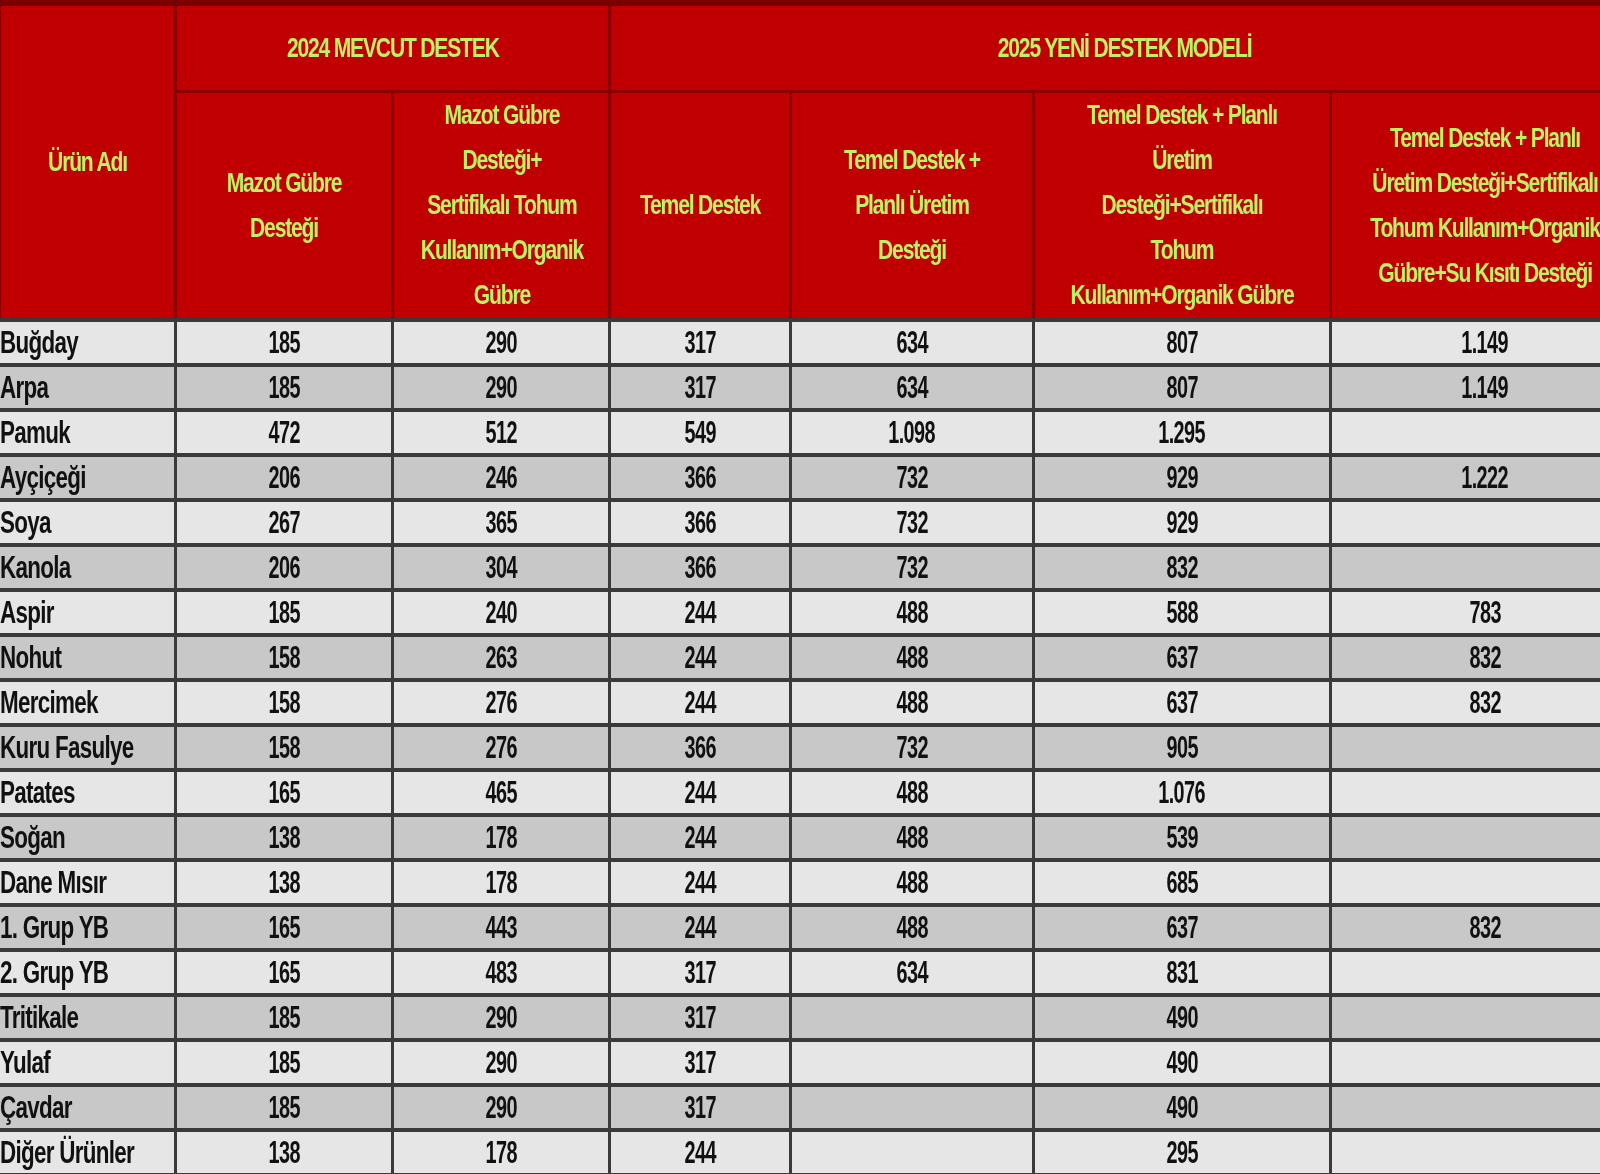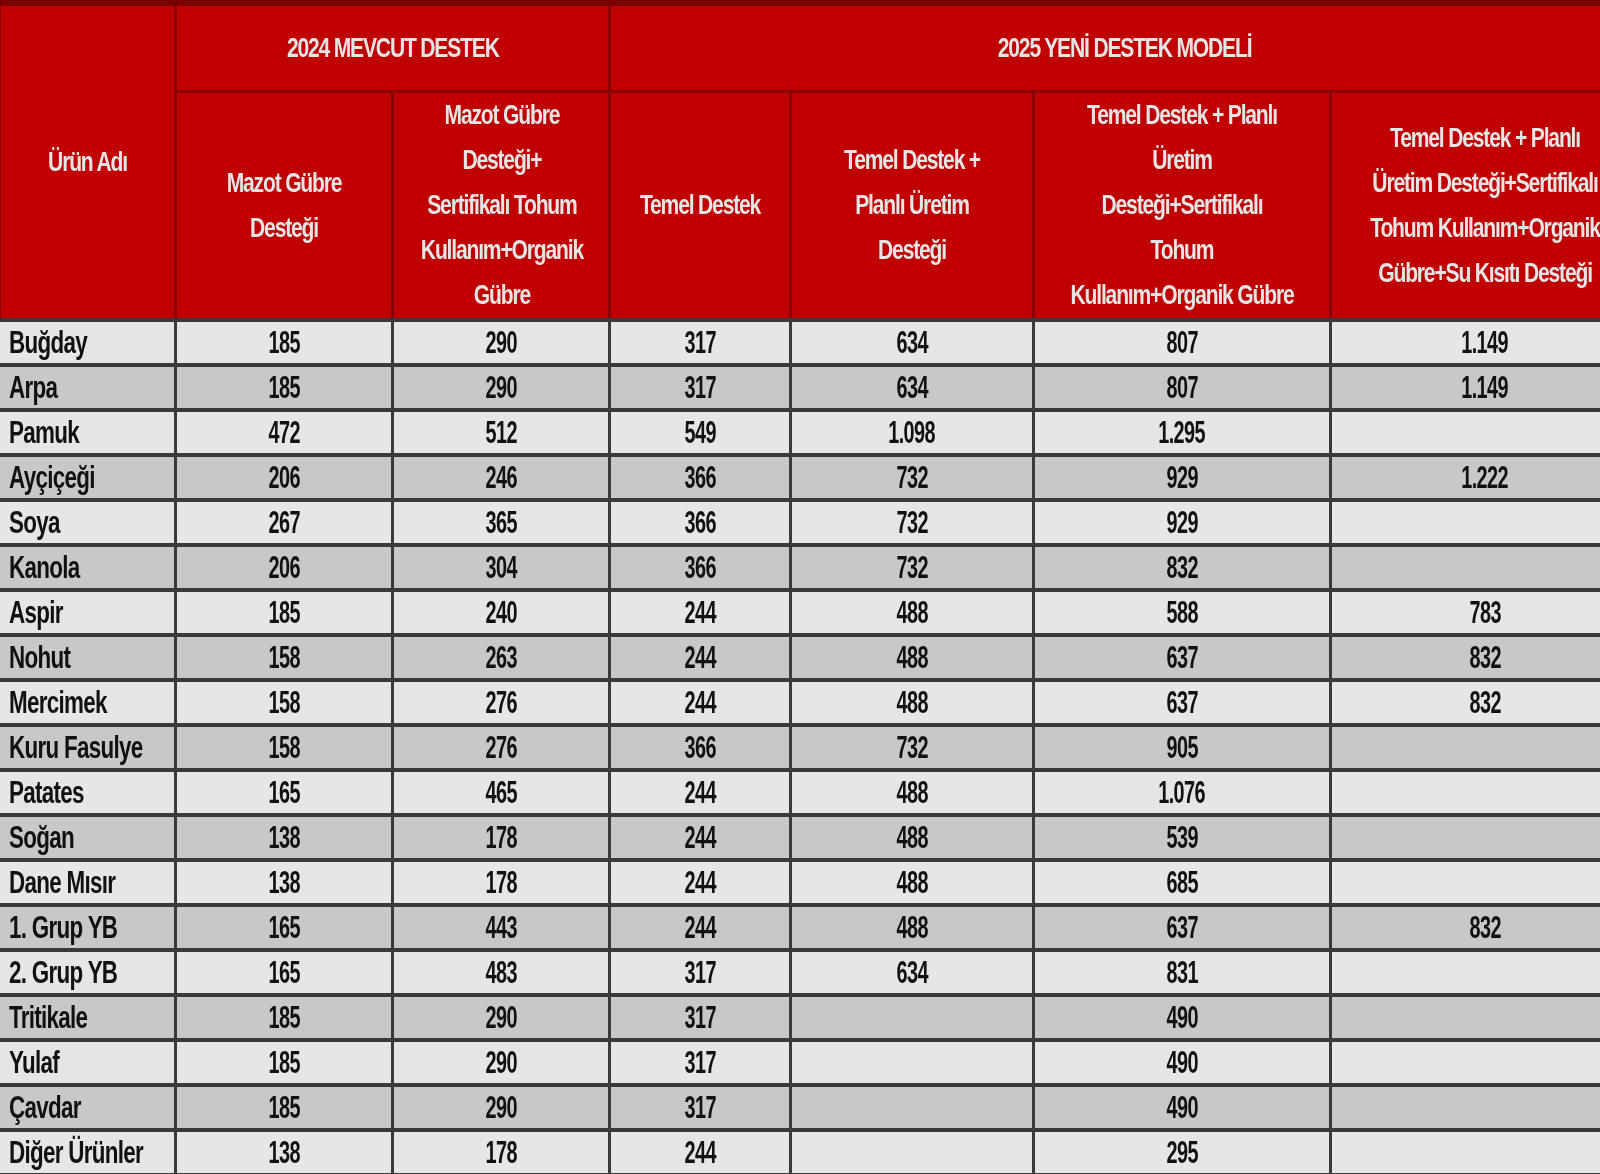--- a/index.html
+++ b/index.html
@@ -17,21 +17,21 @@
   }
   col.c0 { width: 176px; }
   col.c1 { width: 217px; }
   col.c2 { width: 217px; }
   col.c3 { width: 181px; }
   col.c4 { width: 243px; }
   col.c5 { width: 297px; }
   col.c6 { width: 309px; }
   th {
     background: #c00000;
-    color: #e5e5e5;
+    color: #bef264;
     font-weight: bold;
     font-size: 27px;
     line-height: 45px;
     letter-spacing: -1.5px;
     text-align: center;
     border: 3px solid #8a0000;
     padding: 0 4px;
     transform-origin: center;
   }
   th .t { display: inline-block; transform: scaleX(0.78); white-space: nowrap; }
@@ -44,21 +44,21 @@
     border-top-width: 4px; border-bottom-width: 4px;
     font-weight: bold;
     font-size: 32px;
     color: #111;
     text-align: center;
     padding: 0;
     overflow: hidden;
     white-space: nowrap;
   }
   td .n { display: inline-block; transform: scaleX(0.62); letter-spacing: -1px; }
-  td.name { text-align: left; padding-left: 9px; }
+  td.name { text-align: left; padding-left: 0; }
   td.name .n { transform: scaleX(0.7); transform-origin: left center; }
   tr.odd td { background: #e6e6e6; }
   tr.even td { background: #c8c8c8; }
   td.first { border-left: none; }
 </style>
 </head>
 <body>
 
 <div class="wrap">
   <table>

